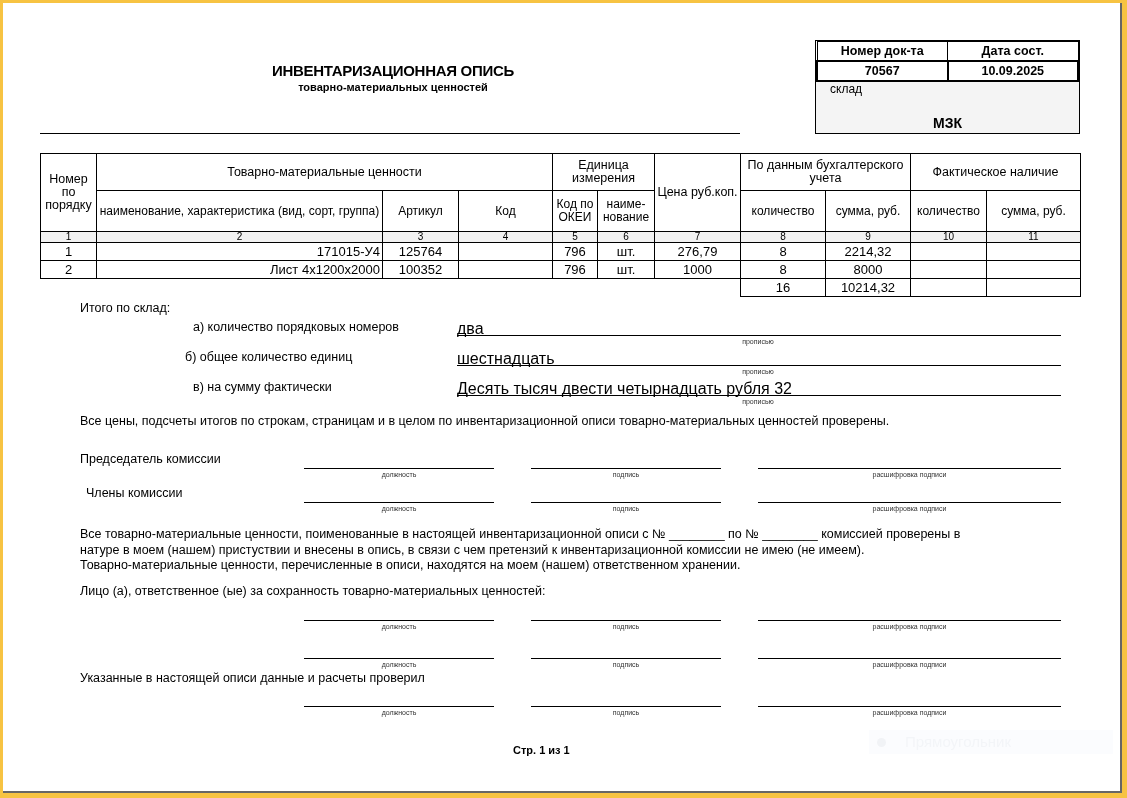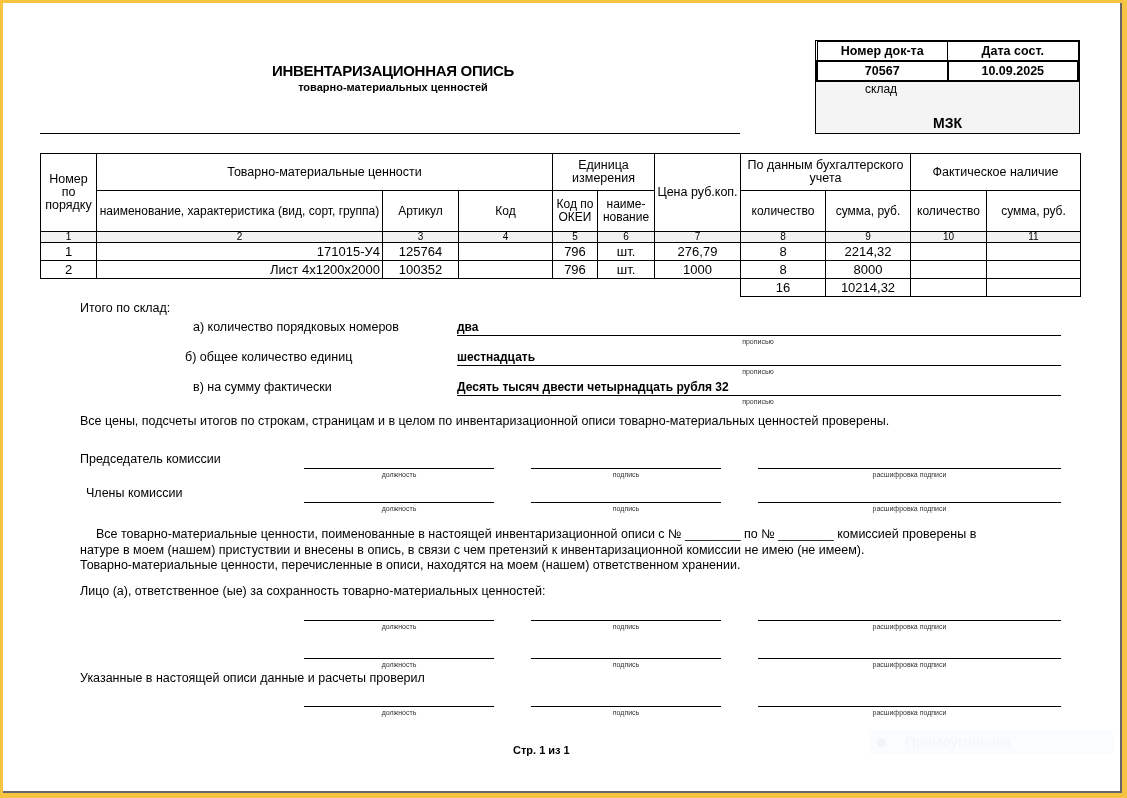--- a/index.html
+++ b/index.html
@@ -28,39 +28,39 @@
     font-size: 11px; font-weight: bold;
   }
   .hr-title { left: 37px; top: 130px; width: 700px; border-top: 1px solid #000; }
 
   
   .docbox { left: 812px; top: 37px; width: 265px; height: 94px; border: 1px solid #000; box-sizing: border-box; background: #f4f4f4; }
   .docbox table { border-collapse: collapse; width: 100%; background: #fff; }
   .docbox td { border: 1px solid #000; text-align: center; font-size: 12.5px; font-weight: bold; height: 18px; padding: 0; }
   .docbox tr.vals td { border: 2px solid #000; }
   .docbox tr td:first-child { width: 50%; }
-  .sklad-label { left: 14px; top: 41px; font-size: 12px; margin-left: 35px; }
+  .sklad-label { left: 14px; top: 41px; font-size: 12px; }
   .sklad-val { left: 0; width: 100%; top: 74px; text-align: center; font-size: 14px; font-weight: bold; }
 
   
   table.main {
     position: absolute; left: 37px; top: 150px;
     border-collapse: collapse; font-size: 12px; table-layout: fixed;
   }
   table.main td { border: 1px solid #000; text-align: center; padding: 0 2px; line-height: 13px; overflow: hidden; }
   table.main .h1 td { height: 36px; font-size: 12.5px; }
   table.main .h2 td { height: 40px; }
   table.main .nums td { height: 10px; font-size: 10px; line-height: 10px; background: #f2f2f2; }
   table.main .row td { height: 17px; font-size: 13px; line-height: 17px; }
   table.main td.left { text-align: right; }
   table.main td.noborder { border: none; }
 
   
   .lbl { font-size: 12.5px; }
-  .field-line { border-bottom: 1px solid #000; font-size: 12px; height: 16px; box-sizing: border-box; font-weight: bold; }
+  .field-line { border-bottom: 1px solid #000; font-size: 16px; height: 16px; box-sizing: border-box; }
   .tiny { font-size: 7px; color: #333; text-align: center; }
   .sig-line { border-top: 1px solid #000; width: 190px; }
   .sig-line.wide { width: 303px; }
   .para { font-size: 12.5px; line-height: 15.5px; }
   .footer { left: 510px; top: 741px; font-size: 11px; font-weight: bold; }
   .ghost { left: 866px; top: 727px; width: 244px; height: 24px; background: #fbfcfe; }
   .ghost-dot { left: 8px; top: 8px; width: 9px; height: 9px; border-radius: 50%; background: #f1f3f6; }
   .ghost-text { left: 36px; top: 3px; font-size: 15px; color: #f3f5f8; }
 </style>
 </head>
@@ -197,21 +197,21 @@
   <div class="abs tiny" style="left:755px; top:468px; width:303px;">расшифровка подписи</div>
 
   <div class="abs lbl" style="left:83px; top:483px;">Члены комиссии</div>
   <div class="abs sig-line" style="left:301px; top:499px;"></div>
   <div class="abs tiny" style="left:301px; top:502px; width:190px;">должность</div>
   <div class="abs sig-line" style="left:528px; top:499px;"></div>
   <div class="abs tiny" style="left:528px; top:502px; width:190px;">подпись</div>
   <div class="abs sig-line wide" style="left:755px; top:499px;"></div>
   <div class="abs tiny" style="left:755px; top:502px; width:303px;">расшифровка подписи</div>
 
-  <div class="abs para" style="left:77px; top:524px;margin-left:16px;">Все товарно-материальные ценности, поименованные в настоящей инвентаризационной описи с № ________ по № ________ комиссией проверены в</div>
+  <div class="abs para" style="left:77px; top:524px;">Все товарно-материальные ценности, поименованные в настоящей инвентаризационной описи с № ________ по № ________ комиссией проверены в</div>
   <div class="abs para" style="left:77px; top:555px;">Товарно-материальные ценности, перечисленные в описи, находятся на моем (нашем) ответственном хранении.</div>
   <div class="abs para" style="left:77px; top:540px;">натуре в моем (нашем) пристуствии и внесены в опись, в связи с чем претензий к инвентаризационной комиссии не имею (не имеем).</div>
   <div class="abs para" style="left:77px; top:581px;">Лицо (а), ответственное (ые) за сохранность товарно-материальных ценностей:</div>
 
   <div class="abs sig-line" style="left:301px; top:617px;"></div>
   <div class="abs tiny" style="left:301px; top:620px; width:190px;">должность</div>
   <div class="abs sig-line" style="left:528px; top:617px;"></div>
   <div class="abs tiny" style="left:528px; top:620px; width:190px;">подпись</div>
   <div class="abs sig-line wide" style="left:755px; top:617px;"></div>
   <div class="abs tiny" style="left:755px; top:620px; width:303px;">расшифровка подписи</div>

